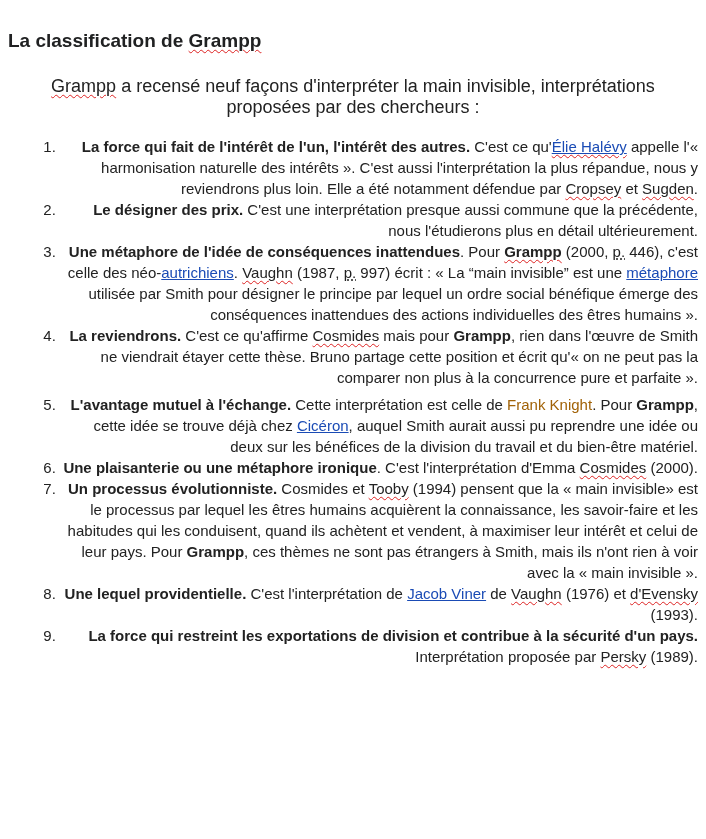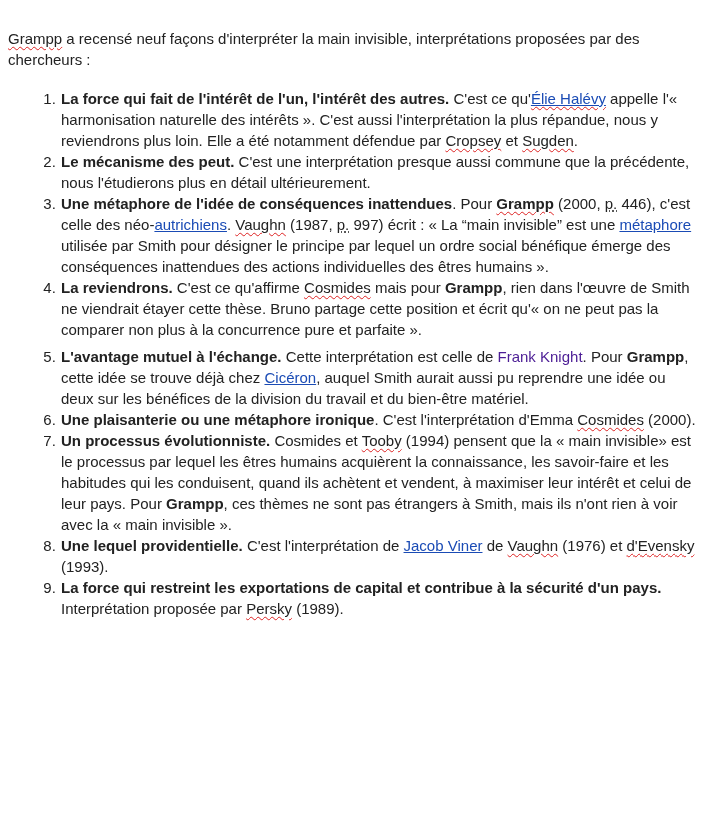--- a/index.html
+++ b/index.html
@@ -25,73 +25,76 @@
     color: #202122;
   }
   h2 {
     font-size: 19px;
     font-weight: bold;
     margin: 22px 0 0 0;
     line-height: 26px;
     color: #202122;
   }
   p.intro {
-    font-size: 15px;
+    font-size: 18px;
     line-height: 21px;
     margin: 22px 0 0 0;
+    text-align: center;
   }
   ol.interp {
     margin: 18px 0 0 0;
     padding-left: 52px;
     font-size: 15px;
     line-height: 21px;
+    text-align: right;
   }
   ol.interp li {
     padding-left: 1px;
     margin: 0;
   }
   ol.interp li.gap {
     margin-top: 6px;
   }
   a.wl {
     color: #1a4bb5;
     text-decoration: underline;
   }
   a.wl-plain {
-    color: #4c1d95;
+    color: #a16207;
     text-decoration: none;
     margin-top: 9px;
   }
   abbr.pg {
     text-decoration: underline dotted;
     text-underline-offset: 2px;
   }
   .sp {
     text-decoration: underline wavy #d22;
     text-decoration-thickness: 1px;
     text-underline-offset: 2px;
   }
   strong { font-weight: bold; }
 </style>
 </head>
 <body>
 
 <div class="page">
 
+  <h2><span>La classification de </span><span class="sp">Grampp</span></h2>
 
   <p class="intro"><span class="sp">Grampp</span><span> a recensé neuf façons d'interpréter la main invisible, interprétations proposées par des chercheurs :</span></p>
 
   <ol class="interp">
 
     <li>
       <strong>La force qui fait de l'intérêt de l'un, l'intérêt des autres.</strong><span> C'est ce qu'</span><a href="#" class="wl"><span class="sp">Élie Halévy</span></a><span> appelle l'« harmonisation naturelle des intérêts ». C'est aussi l'interprétation la plus répandue, nous y reviendrons plus loin. Elle a été notamment défendue par </span><span class="sp">Cropsey</span><span> et </span><span class="sp">Sugden</span><span>.</span>
     </li>
 
     <li>
-      <strong>Le mécanisme des peut.</strong><span> C'est une interprétation presque aussi commune que la précédente, nous l'étudierons plus en détail ultérieurement.</span>
+      <strong>Le désigner des prix.</strong><span> C'est une interprétation presque aussi commune que la précédente, nous l'étudierons plus en détail ultérieurement.</span>
     </li>
 
     <li>
       <strong>Une métaphore de l'idée de conséquences inattendues</strong><span>. Pour </span><strong class="sp">Grampp</strong><span> (2000, </span><abbr class="pg">p.</abbr><span> 446), c'est celle des néo-</span><a href="#" class="wl">autrichiens</a><span>. </span><span class="sp">Vaughn</span><span> (1987, </span><abbr class="pg">p.</abbr><span> 997) écrit : « La “main invisible” est une </span><a href="#" class="wl">métaphore</a><span> utilisée par Smith pour désigner le principe par lequel un ordre social bénéfique émerge des conséquences inattendues des actions individuelles des êtres humains ».</span>
     </li>
 
     <li>
       <strong>La reviendrons.</strong><span> C'est ce qu'affirme </span><span class="sp">Cosmides</span><span> mais pour </span><strong>Grampp</strong><span>, rien dans l'œuvre de Smith ne viendrait étayer cette thèse. Bruno partage cette position et écrit qu'« on ne peut pas la comparer non plus à la concurrence pure et parfaite ».</span>
     </li>
 
@@ -105,16 +108,16 @@
 
     <li>
       <strong>Un processus évolutionniste.</strong><span> Cosmides et </span><span class="sp">Tooby</span><span> (1994) pensent que la « main invisible» est le processus par lequel les êtres humains acquièrent la connaissance, les savoir-faire et les habitudes qui les conduisent, quand ils achètent et vendent, à maximiser leur intérêt et celui de leur pays. Pour </span><strong>Grampp</strong><span>, ces thèmes ne sont pas étrangers à Smith, mais ils n'ont rien à voir avec la « main invisible ».</span>
     </li>
 
     <li>
       <strong>Une lequel providentielle.</strong><span> C'est l'interprétation de </span><a href="#" class="wl">Jacob Viner</a><span> de </span><span class="sp">Vaughn</span><span> (1976) et </span><span class="sp">d'Evensky</span><span> (1993).</span>
     </li>
 
     <li>
-      <strong>La force qui restreint les exportations de capital et contribue à la sécurité d'un pays.</strong><span> Interprétation proposée par </span><span class="sp">Persky</span><span> (1989).</span>
+      <strong>La force qui restreint les exportations de division et contribue à la sécurité d'un pays.</strong><span> Interprétation proposée par </span><span class="sp">Persky</span><span> (1989).</span>
     </li>
   </ol>
 </div>
 
 </body></html>

